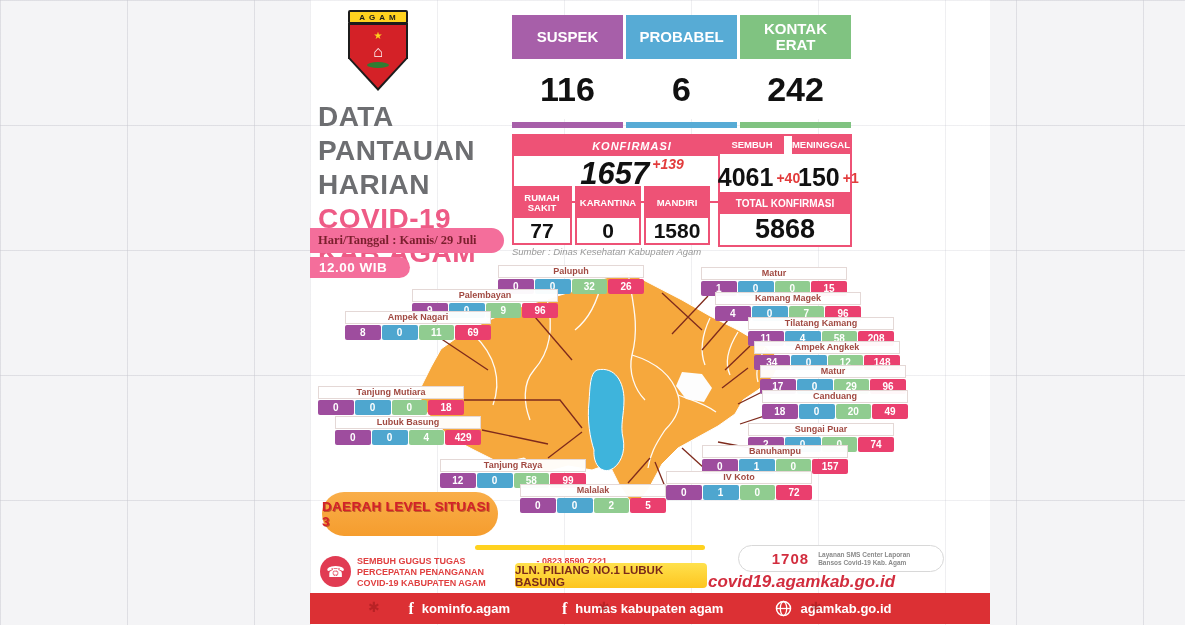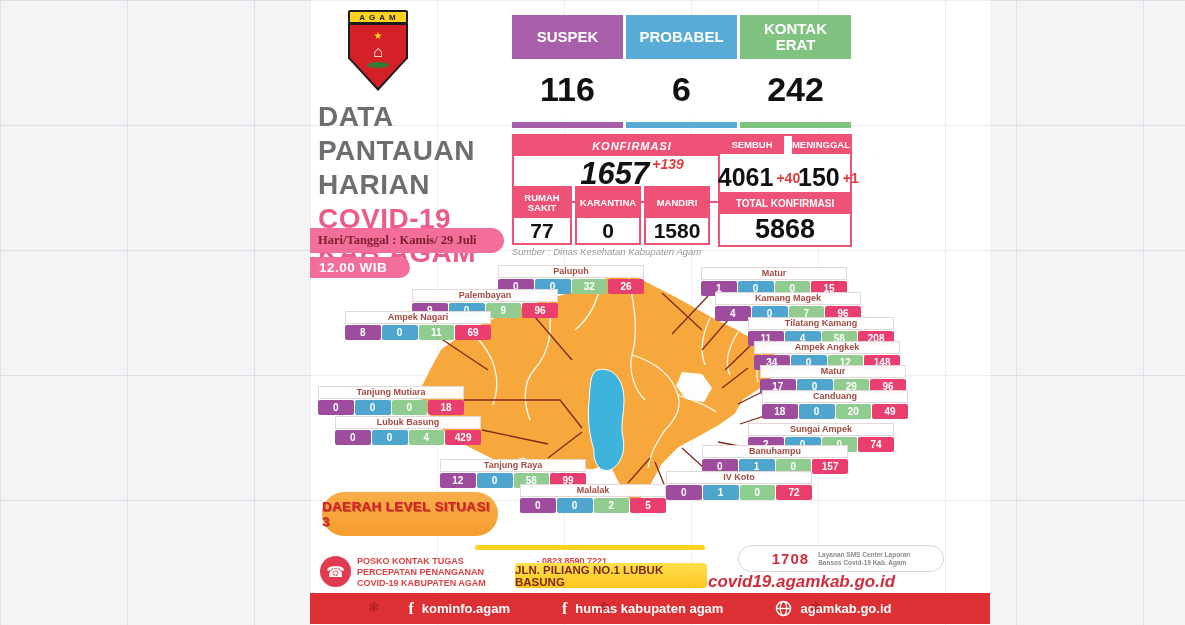--- a/index.html
+++ b/index.html
@@ -389,21 +389,21 @@
   <div class="district" style="left:452px;top:390px">
     <div class="d-name">Canduang</div>
     <div class="d-bars">
       <span class="dv v0">18</span>
       <span class="dv v1">0</span>
       <span class="dv v2">20</span>
       <span class="dv v3">49</span>
     </div>
   </div>
   <div class="district" style="left:438px;top:423px">
-    <div class="d-name">Sungai Ampek</div>
+    <div class="d-name">Sungai Puar</div>
     <div class="d-bars">
       <span class="dv v0">2</span>
       <span class="dv v1">0</span>
       <span class="dv v2">0</span>
       <span class="dv v3">74</span>
     </div>
   </div>
   <div class="district" style="left:392px;top:445px">
     <div class="d-name">Banuhampu</div>
     <div class="d-bars">
@@ -422,21 +422,21 @@
       <span class="dv v3">72</span>
     </div>
   </div>
 
   <div class="abs level-badge">DAERAH LEVEL SITUASI 3</div>
 
   <div class="abs yellow-line"></div>
   <div class="abs phone-badge"></div>
   <div class="abs posko">
     <div class="pk-row">
-      <span class="pk-l">POSKO KONTAK TUGAS</span>
+      <span class="pk-l">SEMBUH GUGUS TUGAS</span>
       <span class="pk-p">- 0823 8590 7221</span>
     </div>
     <div class="pk-row">
       <span class="pk-l">PERCEPATAN PENANGANAN</span>
       <span class="pk-p">- 0812 6747 2389</span>
     </div>
     <div class="pk-row">
       <span class="pk-l">COVID-19 KABUPATEN AGAM</span>
       <span class="pk-p">- 0813 6348 2766</span>
     </div>

